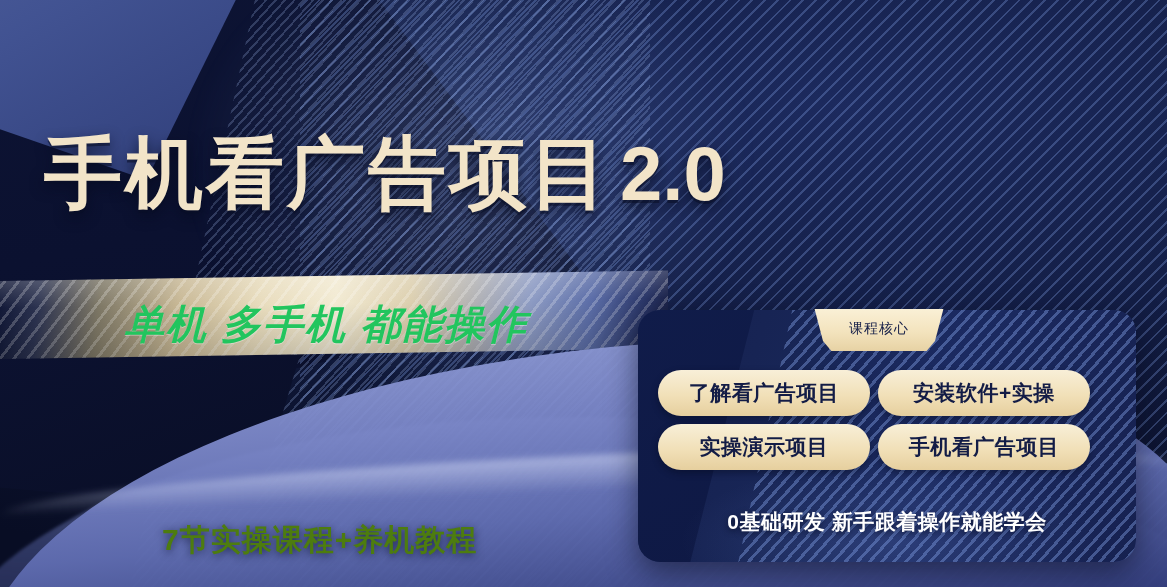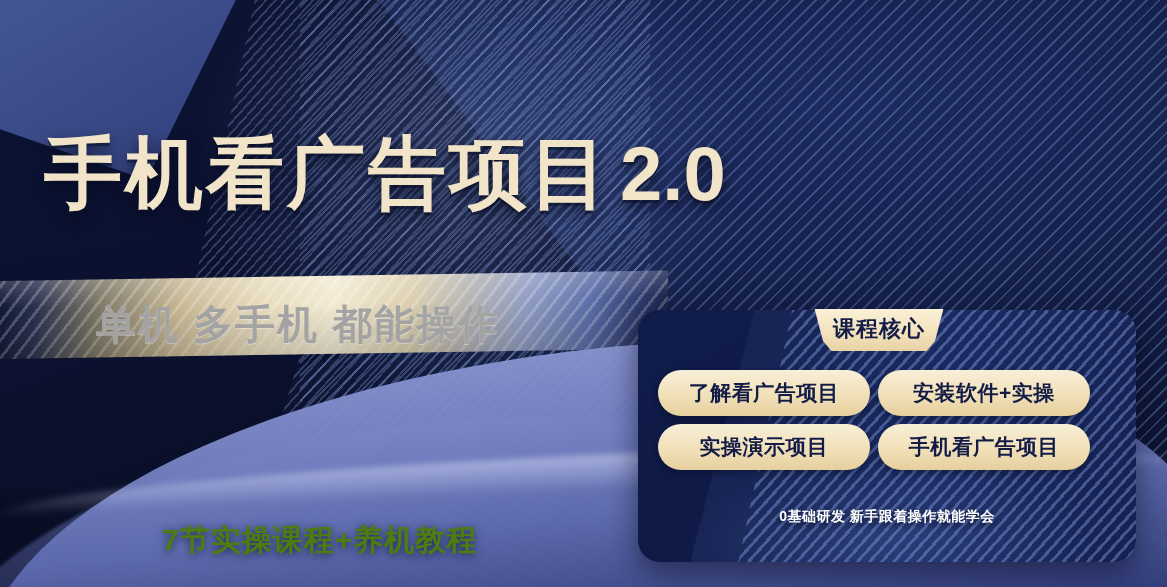--- a/index.html
+++ b/index.html
@@ -172,27 +172,28 @@
     transform-origin: left center;
   }
   .gold-banner::after {
     content: "";
     position: absolute; inset: 0;
     background: linear-gradient(180deg, rgba(255,255,255,0.18) 0%, rgba(0,0,0,0) 35%, rgba(0,0,0,0.16) 100%);
   }
 
   .subtitle {
     position: absolute;
-    left: 96px; top: 297px;
+    left: 124px; top: 297px;
     font-size: 40px;
     font-weight: 700;
     letter-spacing: 2px;
-    color: #a3a3a3;
+    color: #22c55e;
     text-shadow: 0 1px 0 rgba(255,255,255,0.35);
     white-space: nowrap;
+    font-style: italic;
   }
 
   
   .tagline {
     position: absolute;
     left: 162px; top: 520px;
     font-size: 30px;
     font-weight: 700;
     letter-spacing: 1px;
     color: #4d7c0f;
@@ -244,22 +245,22 @@
     left: 809px; top: 309px;
     width: 140px; height: 42px;
     background: linear-gradient(180deg, #faf0d6 0%, #f3e3bd 55%, #e7d2a4 100%);
     clip-path: polygon(4% 0%, 96% 0%, 90% 76%, 84% 100%, 16% 100%, 10% 76%);
     display: flex;
     align-items: center;
     justify-content: center;
     box-shadow: 0 2px 6px rgba(5,9,28,0.4);
   }
   .badge-label {
-    font-size: 22px;
-    font-weight: 700;
+    font-size: 14px;
+    font-weight: 400;
     letter-spacing: 1px;
     color: #141d47;
     margin-top: -3px;
     white-space: nowrap;
   }
 
   
   .pill-grid {
     position: absolute;
     left: 658px; top: 370px;
@@ -284,21 +285,21 @@
     letter-spacing: .5px;
     color: #131c46;
     white-space: nowrap;
   }
 
   .card-footnote {
     position: absolute;
     left: 638px; top: 508px;
     width: 498px;
     text-align: center;
-    font-size: 14px;
+    font-size: 21px;
     font-weight: 700;
     letter-spacing: .5px;
     color: #ffffff;
     text-shadow: 0 2px 6px rgba(6,10,32,0.7);
     white-space: nowrap;
   }
 </style>
 </head>
 <body>
 

